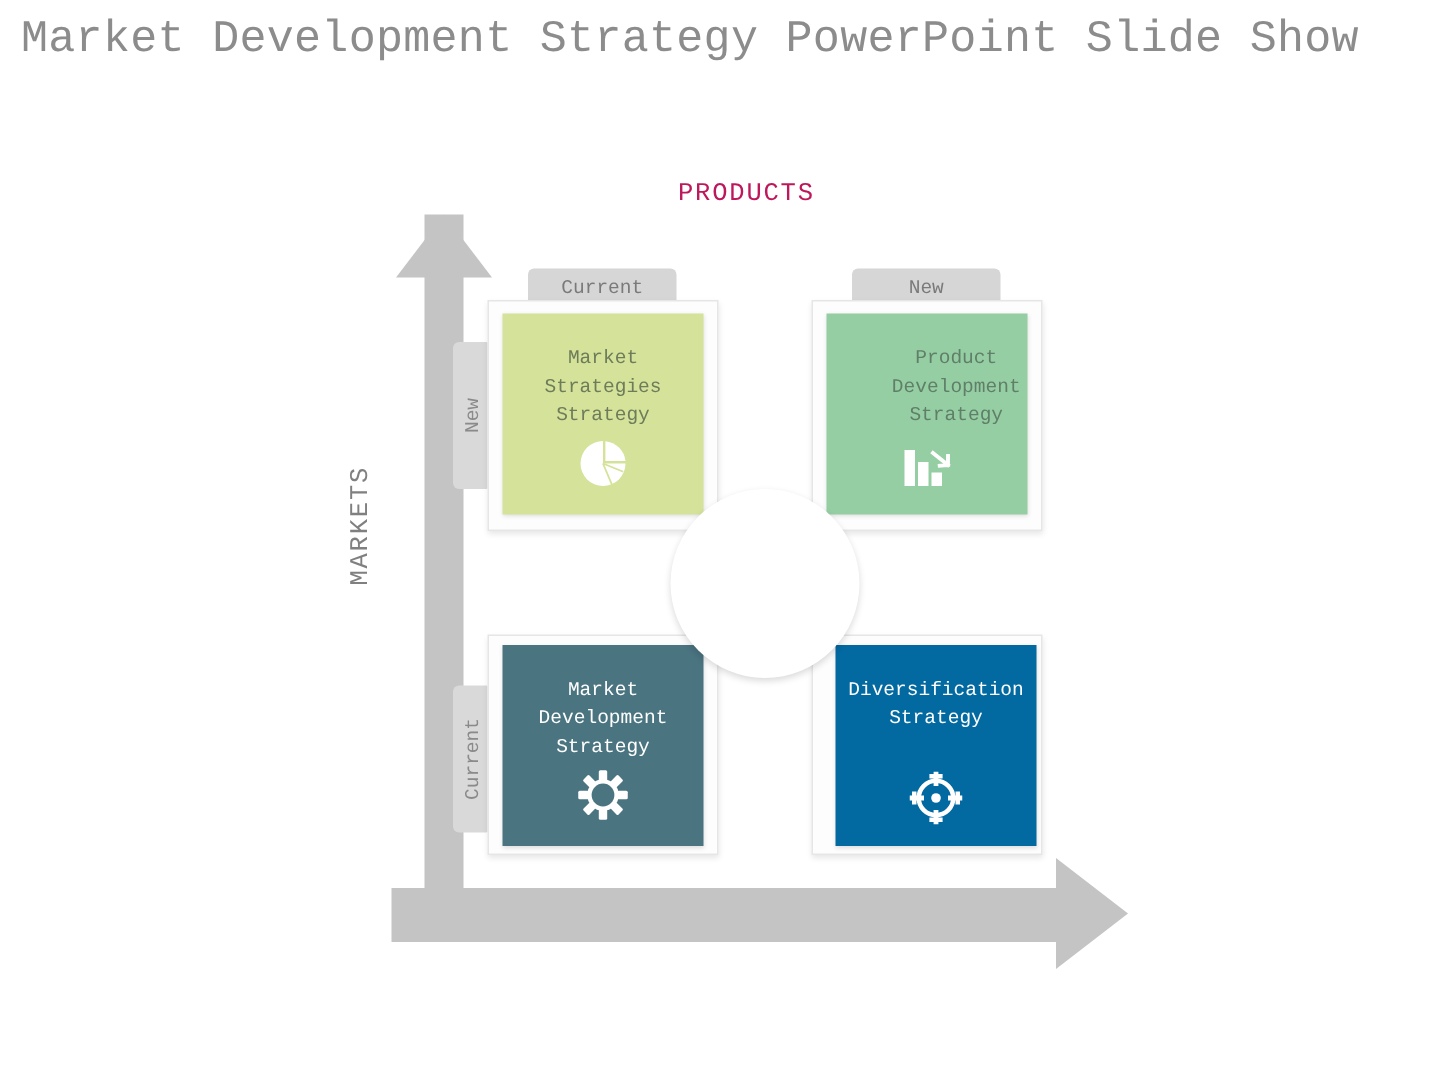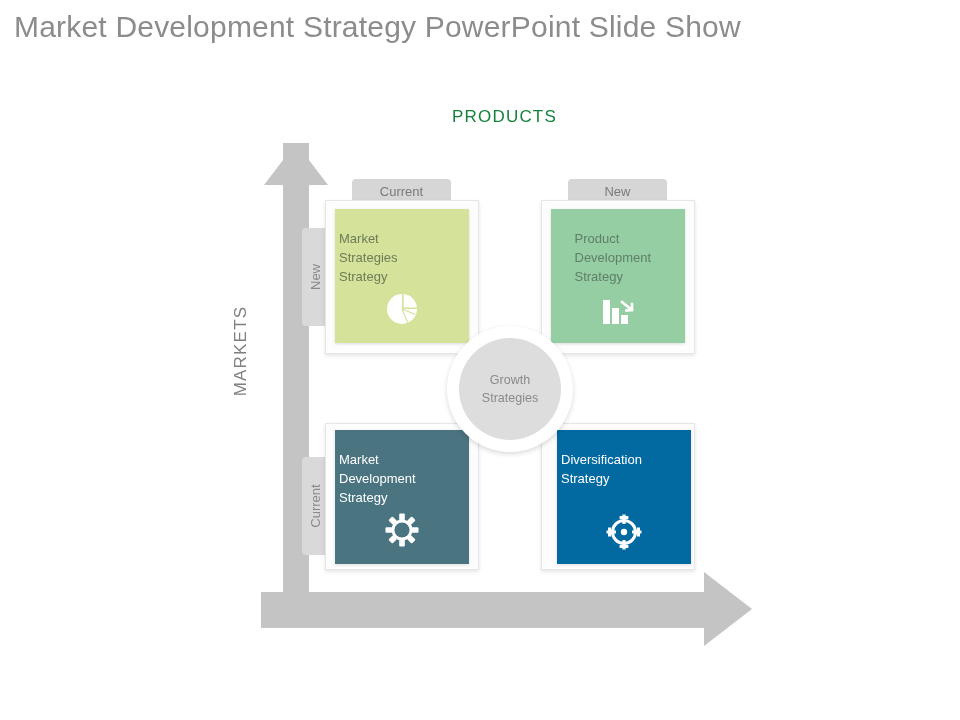--- a/index.html
+++ b/index.html
@@ -3,21 +3,21 @@
 <meta charset="utf-8">
 <style>
   html,body{margin:0;padding:0;}
   body{
     width:960px;height:720px;
     background:#ffffff;
     font-family:"Liberation Sans", sans-serif;
     overflow:hidden;
     position:relative;
   }
-  #slide{position:absolute;inset:0;background:#fff;}
+  #slide{position:absolute;inset:0;background:#fff;font-family:Liberation Mono, monospace;}
 
   
   .title{
     position:absolute;left:14px;top:10px;
     font-size:30px;color:#8c8c8c;
     letter-spacing:.2px;white-space:nowrap;
     font-weight:400;
   }
 
   
@@ -39,22 +39,22 @@
   .axis-h-head{
     position:absolute;left:704px;top:572px;
     width:0;height:0;
     border-top:37px solid transparent;
     border-bottom:37px solid transparent;
     border-left:48px solid #c4c4c4;
   }
 
   
   .axis-title-x{
-    position:absolute;left:452px;top:107px;
-    font-size:17px;color:#15803d;letter-spacing:1.2px;
+    position:absolute;left:452px;top:120px;
+    font-size:17px;color:#be185d;letter-spacing:1.2px;
   }
   .axis-title-y{
     position:absolute;left:181px;top:341px;width:120px;
     text-align:center;
     font-size:17px;color:#808080;letter-spacing:1.2px;
     transform:rotate(-90deg);transform-origin:center center;
   }
 
   
   .col-pill{
@@ -100,21 +100,21 @@
     align-items:center;
     padding-top:20px;
     box-sizing:border-box;
   }
   #tile-tl{left:335px;top:209px;background:#d4e29a;}
   #tile-tr{left:551px;top:209px;background:#96cea4;padding-left:39px;}
   #tile-bl{left:335px;top:430px;background:#4a7480;}
   #tile-br{left:557px;top:430px;background:#0369a1;}
 
   .tile-label{
-    font-size:13px;line-height:19px;
+    font-size:13px;line-height:19px;text-align:center;
     width:126px;
   }
   .tile-dark .tile-label{color:#ffffff;}
   .tile-light .tile-label{color:#6e7c5a;}
   #tile-tr .tile-label{color:#5f7f68;}
 
   .tile-icon{
     position:absolute;bottom:16px;left:50%;
     transform:translateX(-50%);
     width:36px;height:36px;
@@ -235,18 +235,14 @@
       <svg viewBox="0 0 36 36" width="36" height="36">
         <circle cx="18" cy="18" r="11.5" fill="none" stroke="#ffffff" stroke-width="3"></circle>
         <circle cx="18" cy="18" r="3.2" fill="#ffffff"></circle>
         <path d="M18 0.5 V10 M18 26 V35.5 M0.5 18 H10 M26 18 H35.5" stroke="#ffffff" stroke-width="3.2" stroke-linecap="butt"></path>
         <path d="M13.6 3.5 H22.4 M13.6 32.5 H22.4 M3.5 13.6 V22.4 M32.5 13.6 V22.4" stroke="#ffffff" stroke-width="3" stroke-linecap="butt"></path>
       </svg>
     </span>
   </div>
 
   <div class="center-ring"></div>
-  <div class="center-circle">
-    <span>Growth</span>
-    <span>Strategies</span>
-  </div>
 
 </div>
 
 </body></html>

